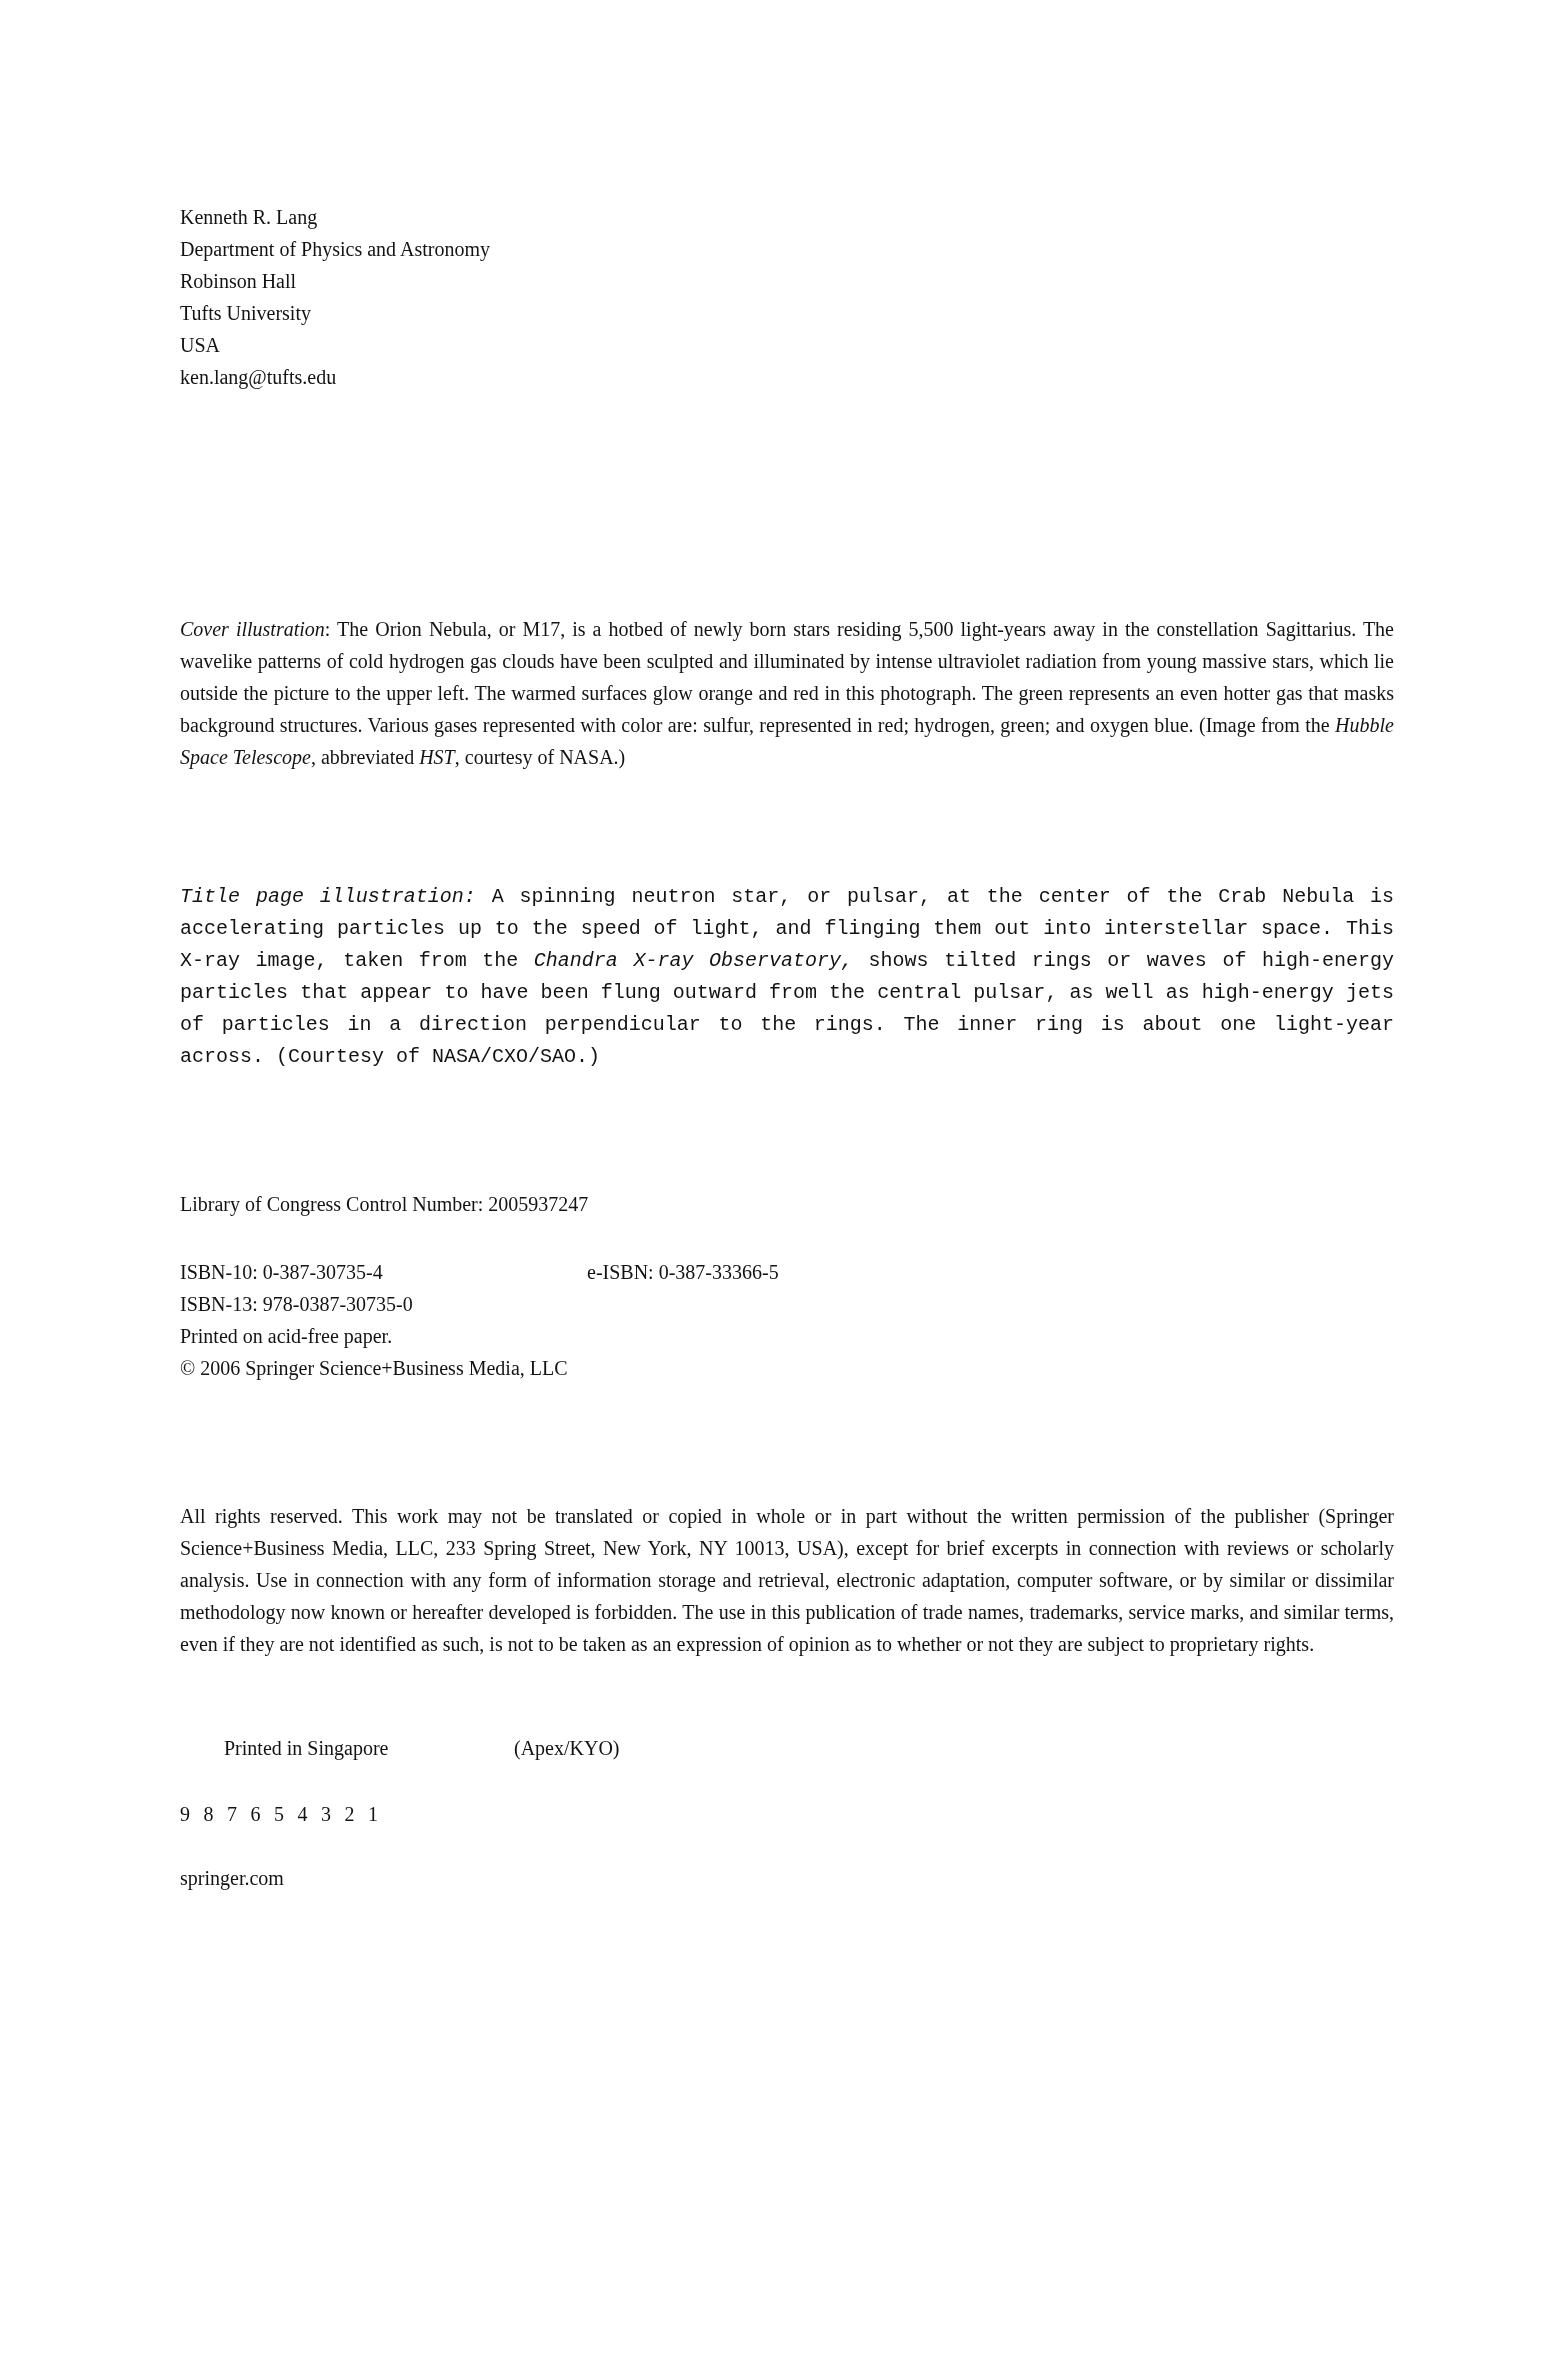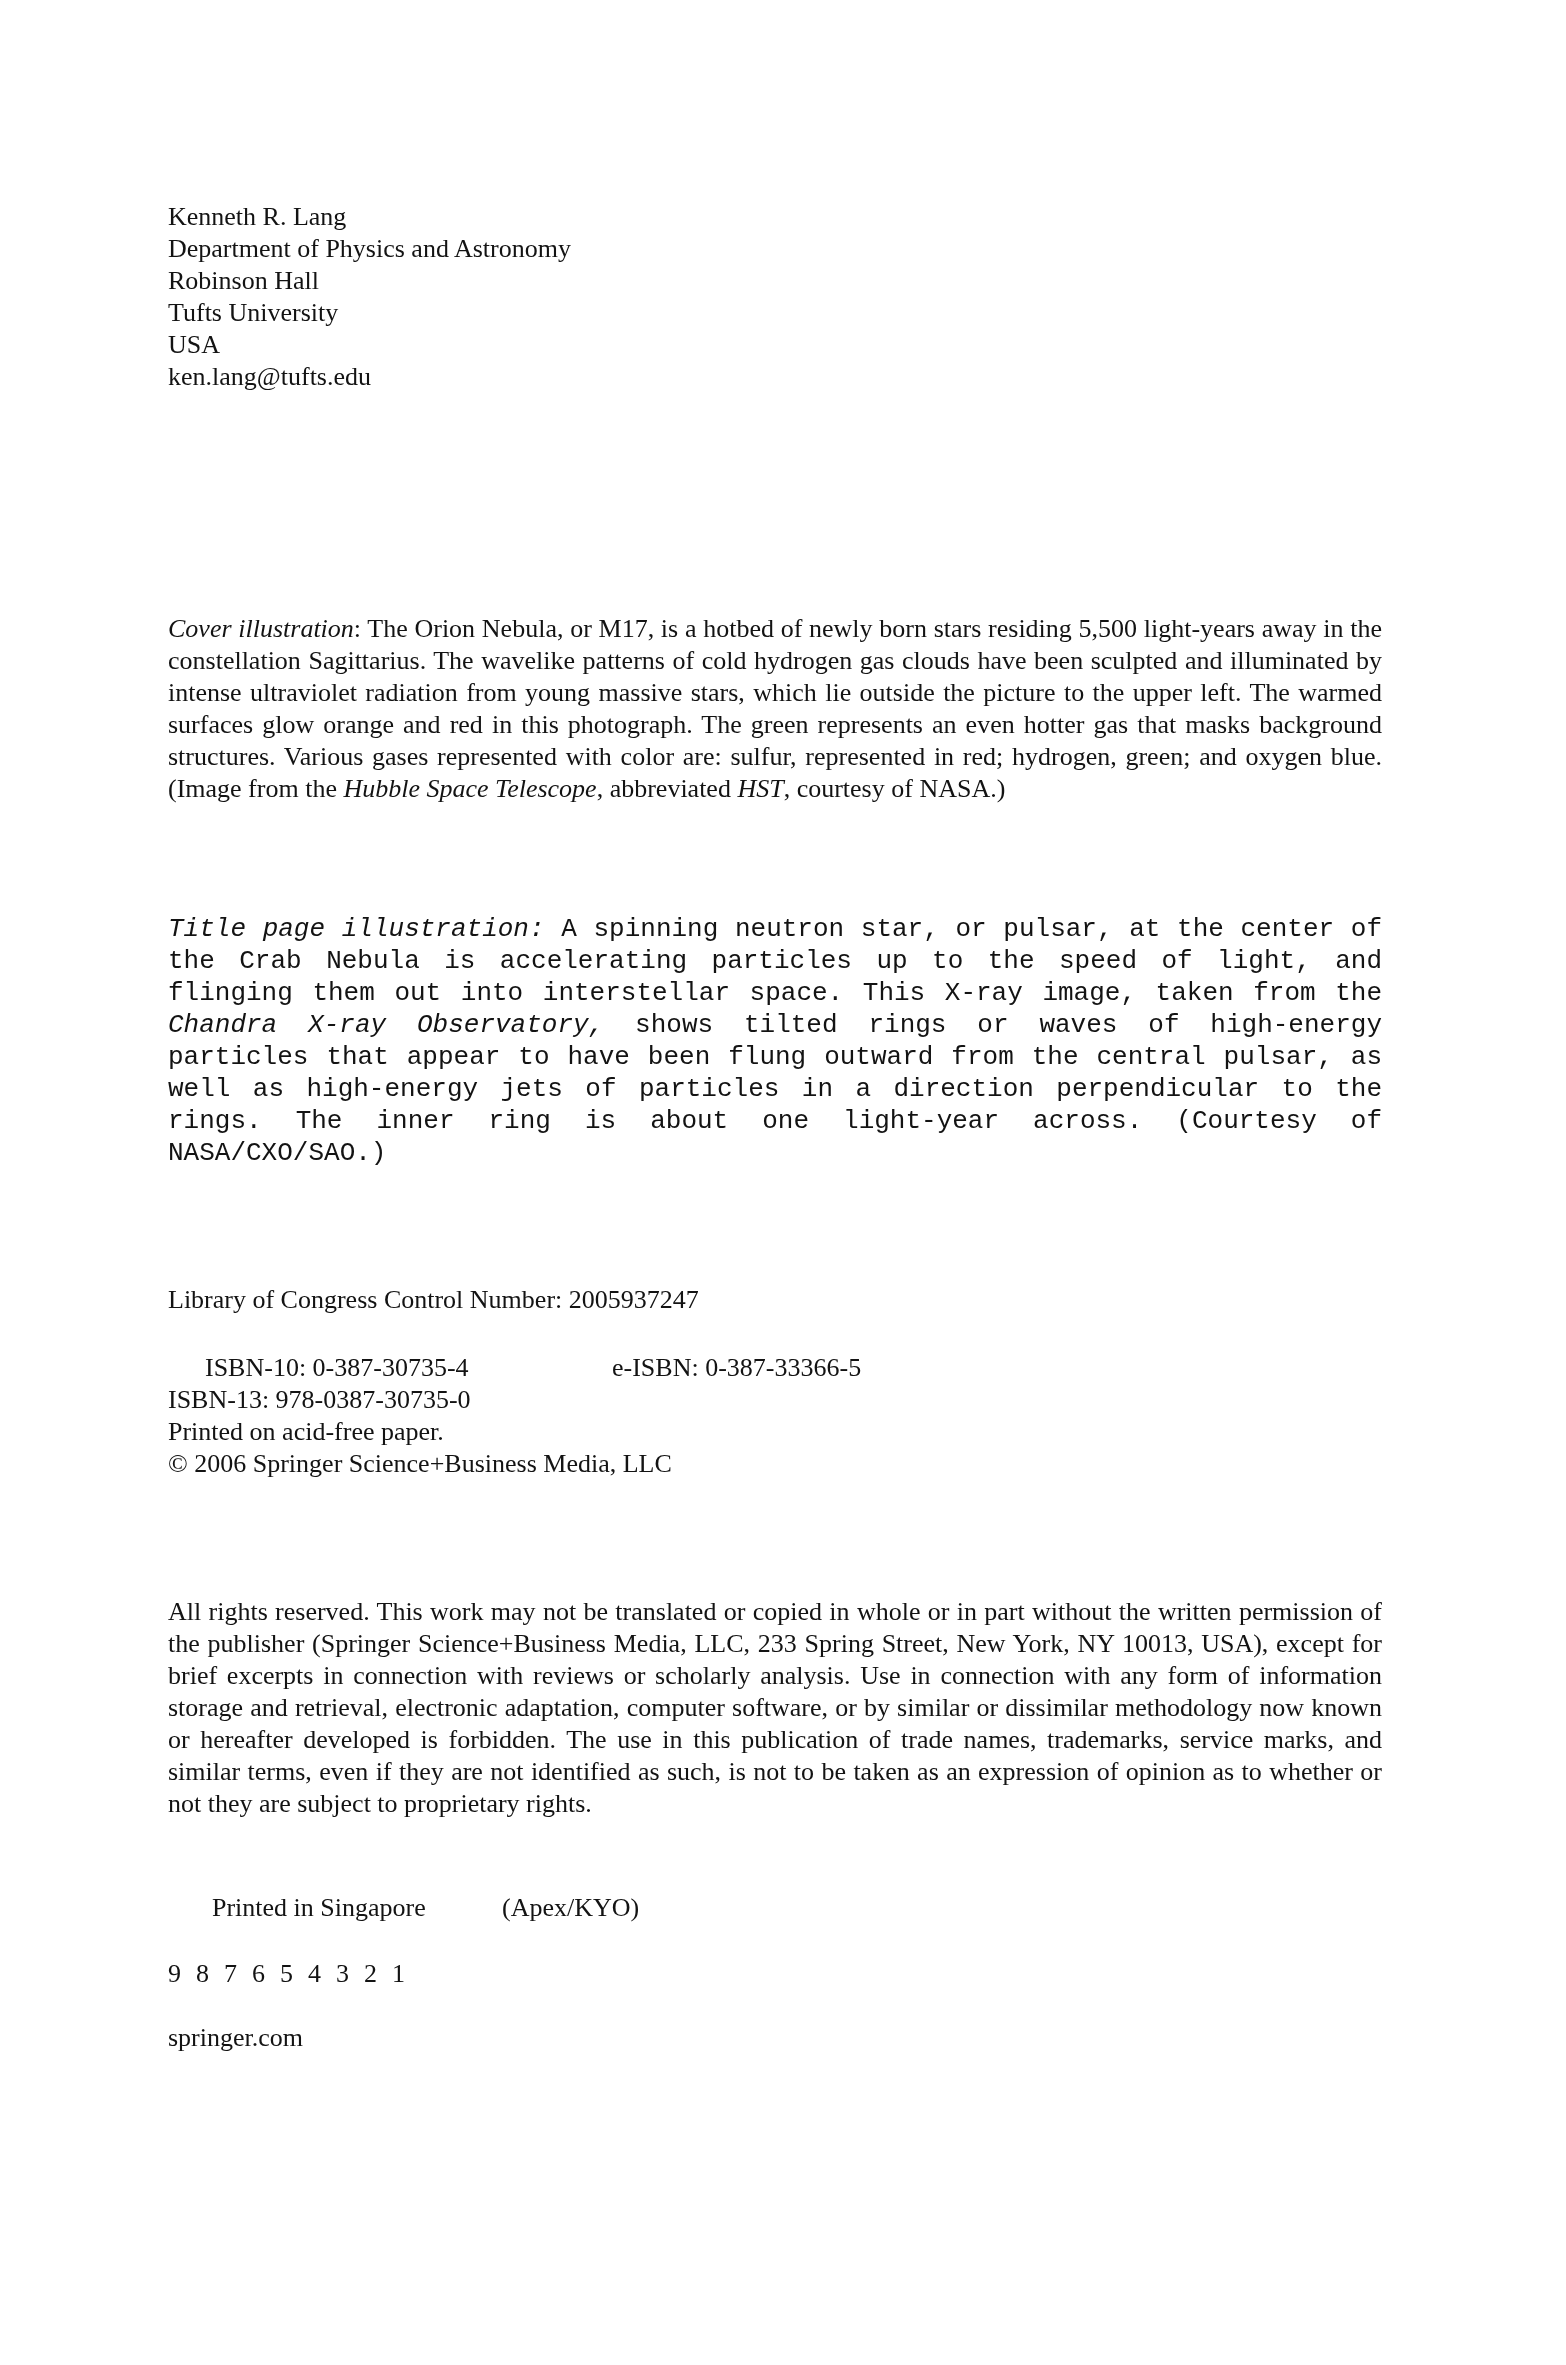--- a/index.html
+++ b/index.html
@@ -7,32 +7,32 @@
   body {
     width: 1567px;
     height: 2366px;
     position: relative;
     font-family: "Liberation Serif", "DejaVu Serif", serif;
     color: #131313;
     overflow: hidden;
   }
   .content {
     position: absolute;
-    left: 168px;
+    left: 180px;
     top: 201px;
     width: 1214px;
-    font-size: 26px;
+    font-size: 20px;
     line-height: 32px;
   }
   .author-block div { white-space: nowrap; }
   .para { text-align: justify; }
   .cover-para   { margin-top: 220px; }
   .title-para   { margin-top: 108px; font-family: Liberation Mono, monospace; }
   .lcc-line     { margin-top: 115px; }
-  .isbn-row     { margin-top: 36px; margin-left: 37px; }
+  .isbn-row     { margin-top: 36px; }
   .isbn-col     { display: inline-block; width: 407px; }
   .acid-line    { }
   .copy-line    { }
   .rights-para  { margin-top: 116px; }
   .printed-row  { margin-top: 72px; }
   .printed-col  { display: inline-block; width: 290px; margin-left: 44px; }
   .print-line   { margin-top: 34px; word-spacing: 8.5px; }
   .site-line    { margin-top: 32px; }
 </style>
 </head>

